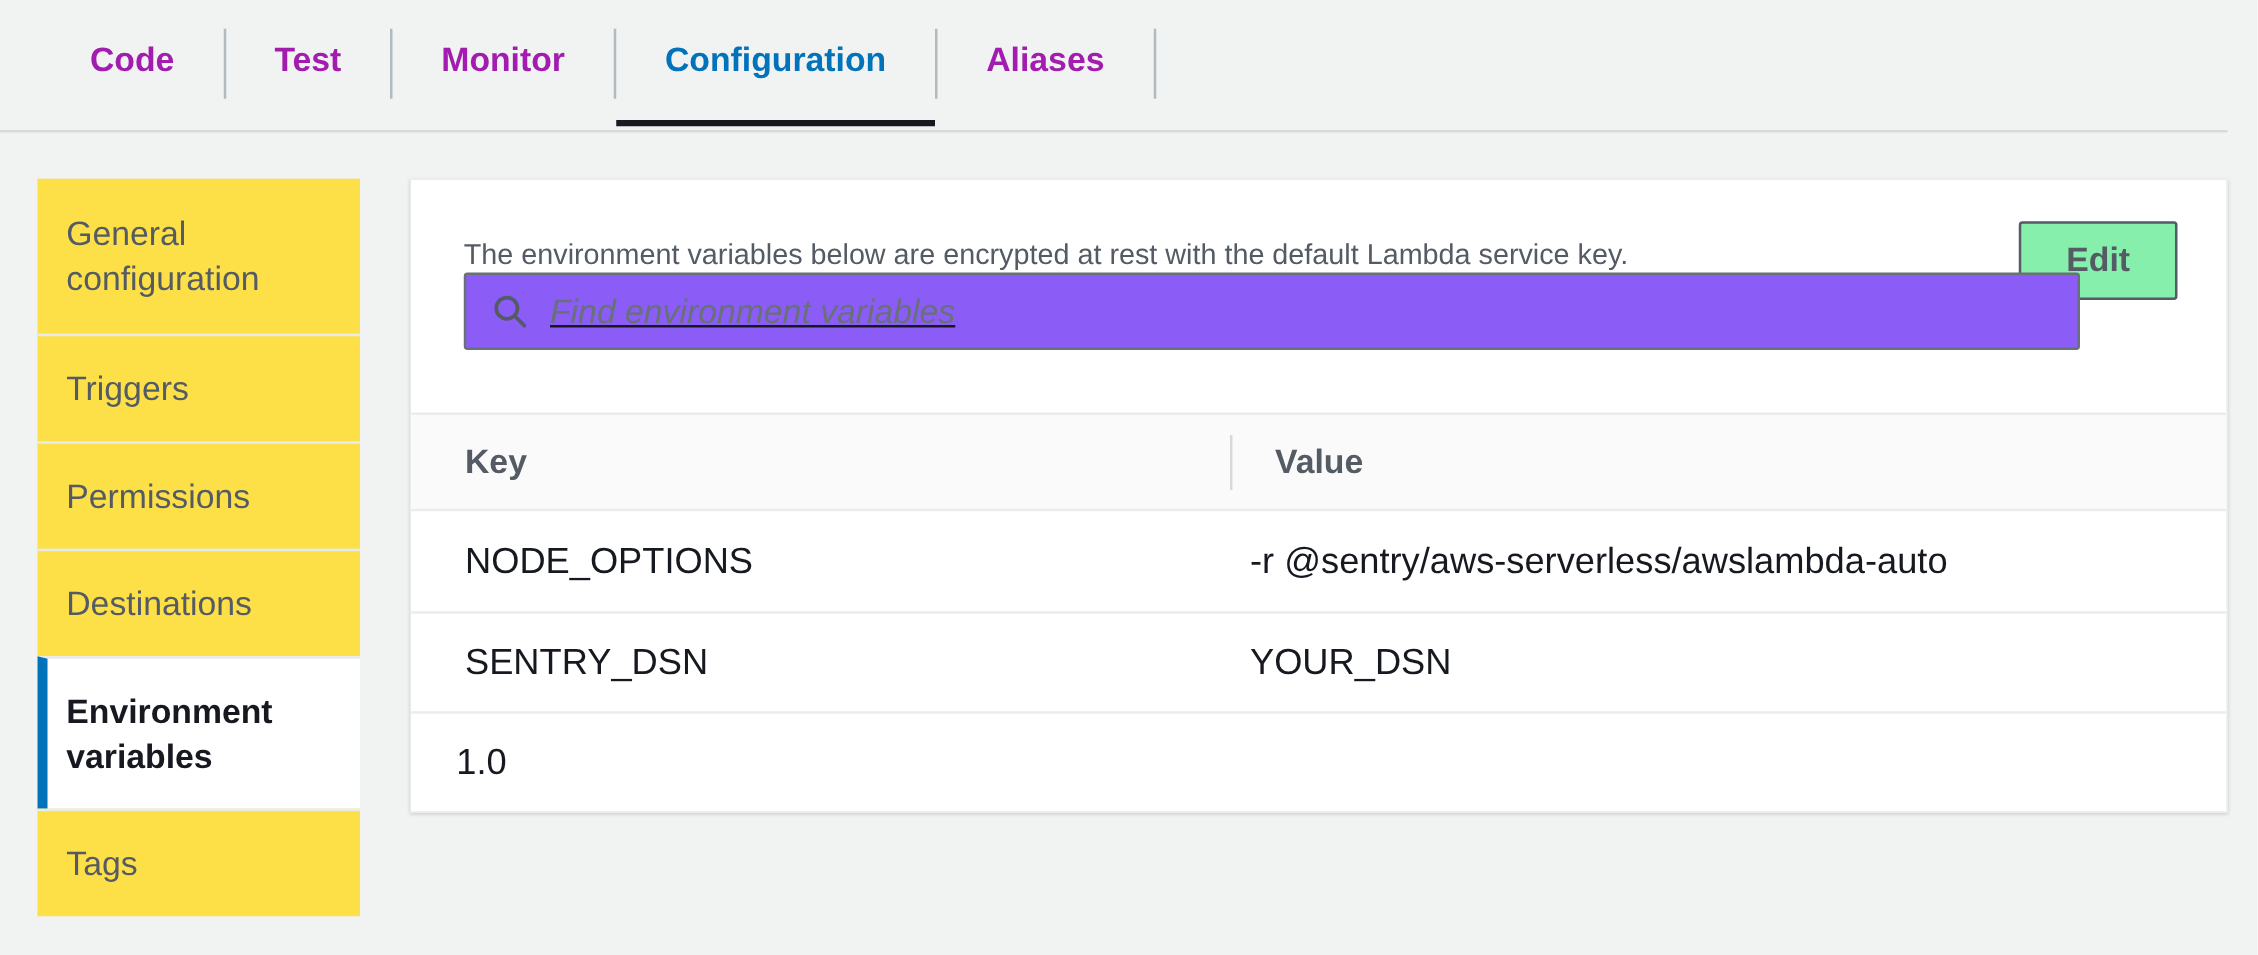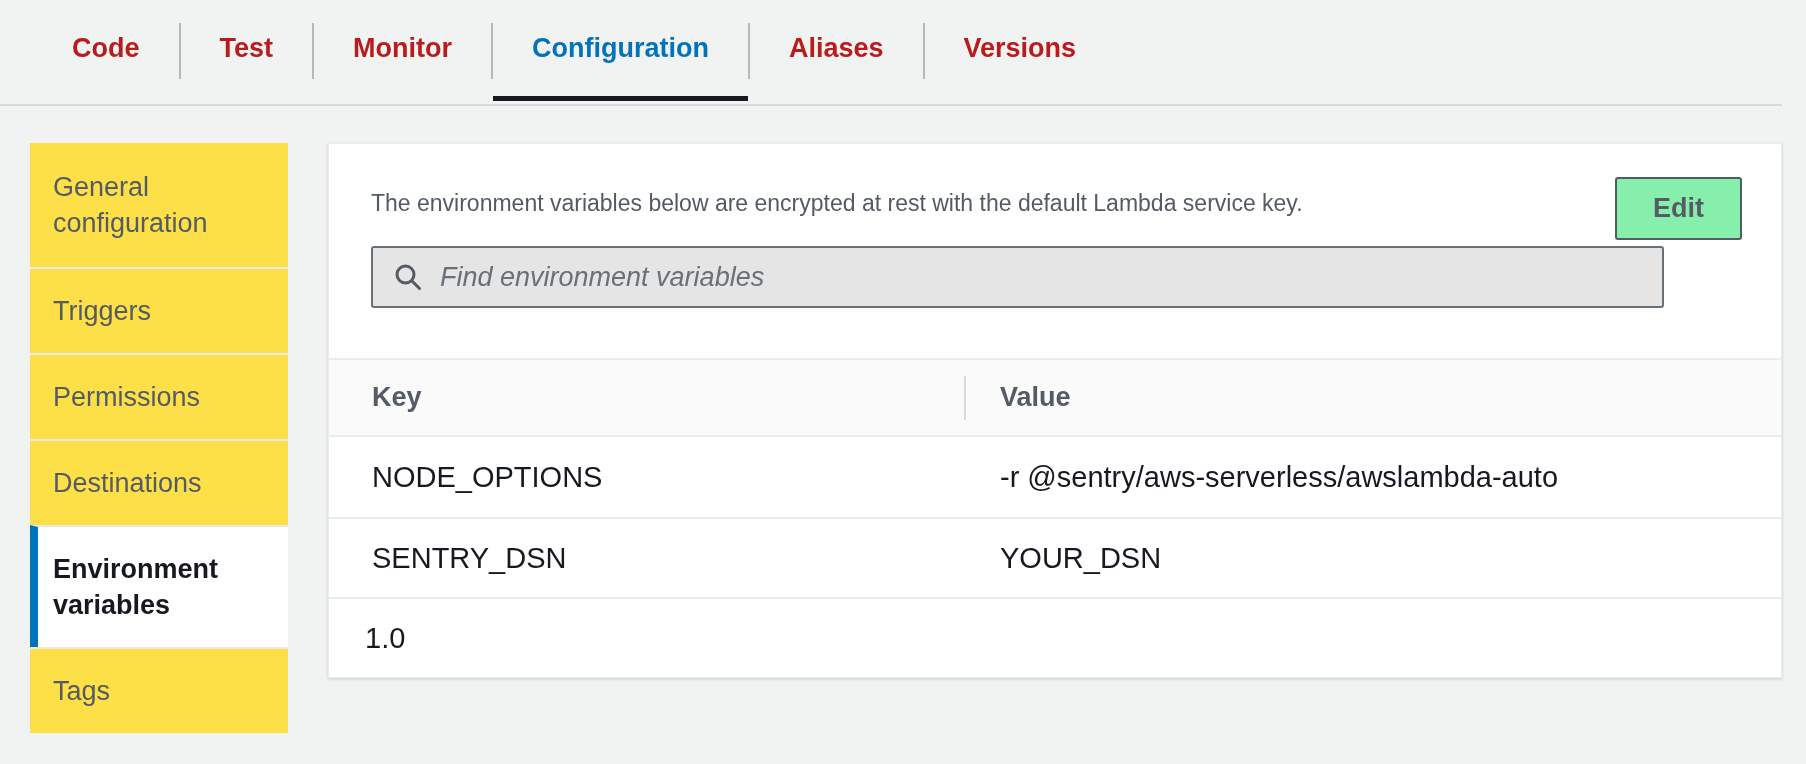--- a/index.html
+++ b/index.html
@@ -12,21 +12,21 @@
   }
 
   
   .tab-bar {
     display: flex; align-items: center;
     height: 101px; padding-left: 33px;
   }
   .tab {
     display: flex; align-items: center; height: 100%;
     padding: 0 39px; cursor: pointer;
-    font-size: 27px; font-weight: 700; color: #b91c1c;
+    font-size: 27px; font-weight: 700; color: #a21caf;
     border-bottom: 5px solid transparent; box-sizing: border-box;
   }
   .tab.active { color: #0073bb; border-bottom-color: #16191f; }
   .tab-divider { width: 2px; height: 56px; background: #b2babd; flex: 0 0 auto; }
   .tab-bar-rule { width: 1782px; height: 2px; background: #d5dbdb; margin-top: 3px; }
 
   
   .sidebar { position: absolute; left: 30px; top: 143px; width: 258px; }
   .side-item {
     background: #fde047; box-sizing: border-box; cursor: pointer;
@@ -53,42 +53,42 @@
 
   .edit-btn {
     position: absolute; top: 33px; right: 39px;
     height: 63px; padding: 0 36px; box-sizing: border-box;
     background: #86efac; border: 2px solid #545b64; border-radius: 3px;
     font-family: "Liberation Sans", sans-serif;
     font-size: 27px; font-weight: 700; color: #545b64; cursor: pointer;
   }
 
   .search-wrap {
-    position: relative; margin-top: 28px; margin-bottom: 50px;
+    position: relative; margin-bottom: 50px;
     width: 1293px; height: 62px; box-sizing: border-box;
-    background: #e5e5e5; border: 2px solid #687078; border-radius: 3px;
-    display: flex; align-items: center;
+    background: #8b5cf6; border: 2px solid #687078; border-radius: 3px;
+    display: flex; align-items: center; text-decoration: underline;
   }
   .search-icon { flex: 0 0 auto; margin: 0 14px 0 19px; display: flex; }
   .search-input {
     flex: 1; border: none; outline: none; background: transparent;
     font-family: "Liberation Sans", sans-serif;
     font-size: 27px; font-style: italic; color: #16191f; height: 100%;
   }
   .search-input::placeholder { color: #687078; font-style: italic; opacity: 1; }
 
   
   .env-table { border-top: 2px solid #eaeded; }
   .t-row {
     display: grid; grid-template-columns: 635px 1fr;
     align-items: center; box-sizing: border-box;
   }
   .t-head {
     height: 77px; background: #fafafa; border-bottom: 2px solid #eaeded;
-    font-weight: 700; color: #545b64; font-size: 27px;
+    font-weight: 700; color: #545b64; font-size: 27px; gap: 20px;
   }
   .t-body-row { height: 80px; font-size: 29px; color: #16191f; }
   .t-body-row + .t-body-row { border-top: 2px solid #eaeded; }
   .cell-key { padding-left: 43px; }
   .cell-value { padding-left: 36px; position: relative; }
   .t-head .cell-value::before {
     content: ""; position: absolute; left: 0; top: 50%; transform: translateY(-50%);
     width: 2px; height: 44px; background: #d5dbdb;
   }
 </style>
@@ -99,21 +99,20 @@
   <div class="tab">Code</div>
   <div class="tab-divider"></div>
   <div class="tab">Test</div>
   <div class="tab-divider"></div>
   <div class="tab">Monitor</div>
   <div class="tab-divider"></div>
   <div class="tab active">Configuration</div>
   <div class="tab-divider"></div>
   <div class="tab">Aliases</div>
   <div class="tab-divider"></div>
-  <div class="tab">Versions</div>
 </div>
 <div class="tab-bar-rule"></div>
 
 <nav class="sidebar">
   <div class="side-item">General configuration</div>
   <div class="side-item">Triggers</div>
   <div class="side-item">Permissions</div>
   <div class="side-item">Destinations</div>
   <div class="side-item selected">Environment variables</div>
   <div class="side-item">Tags</div>

